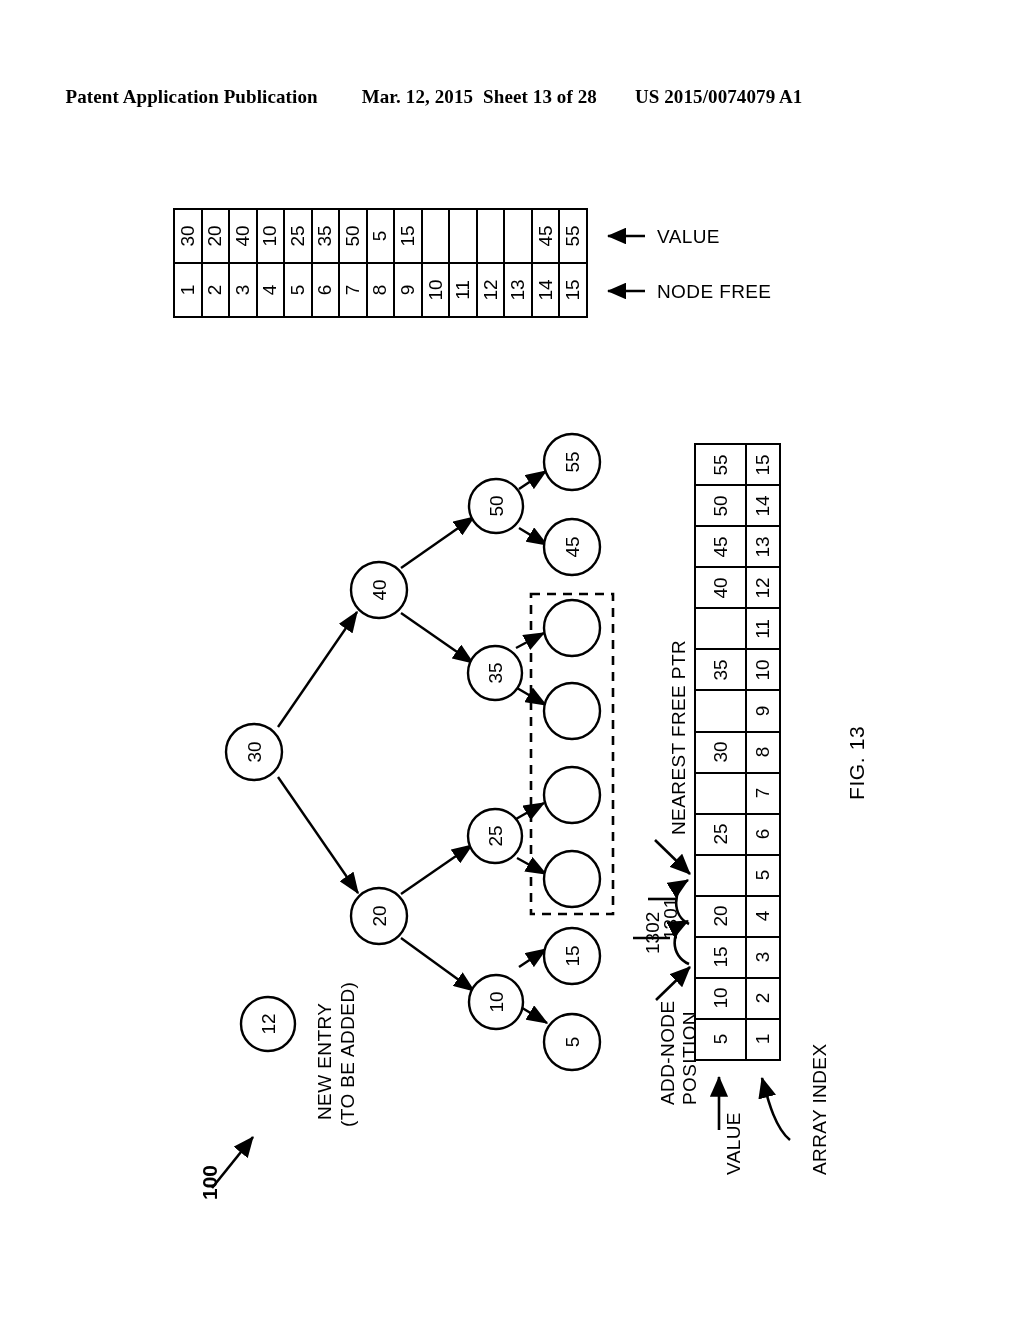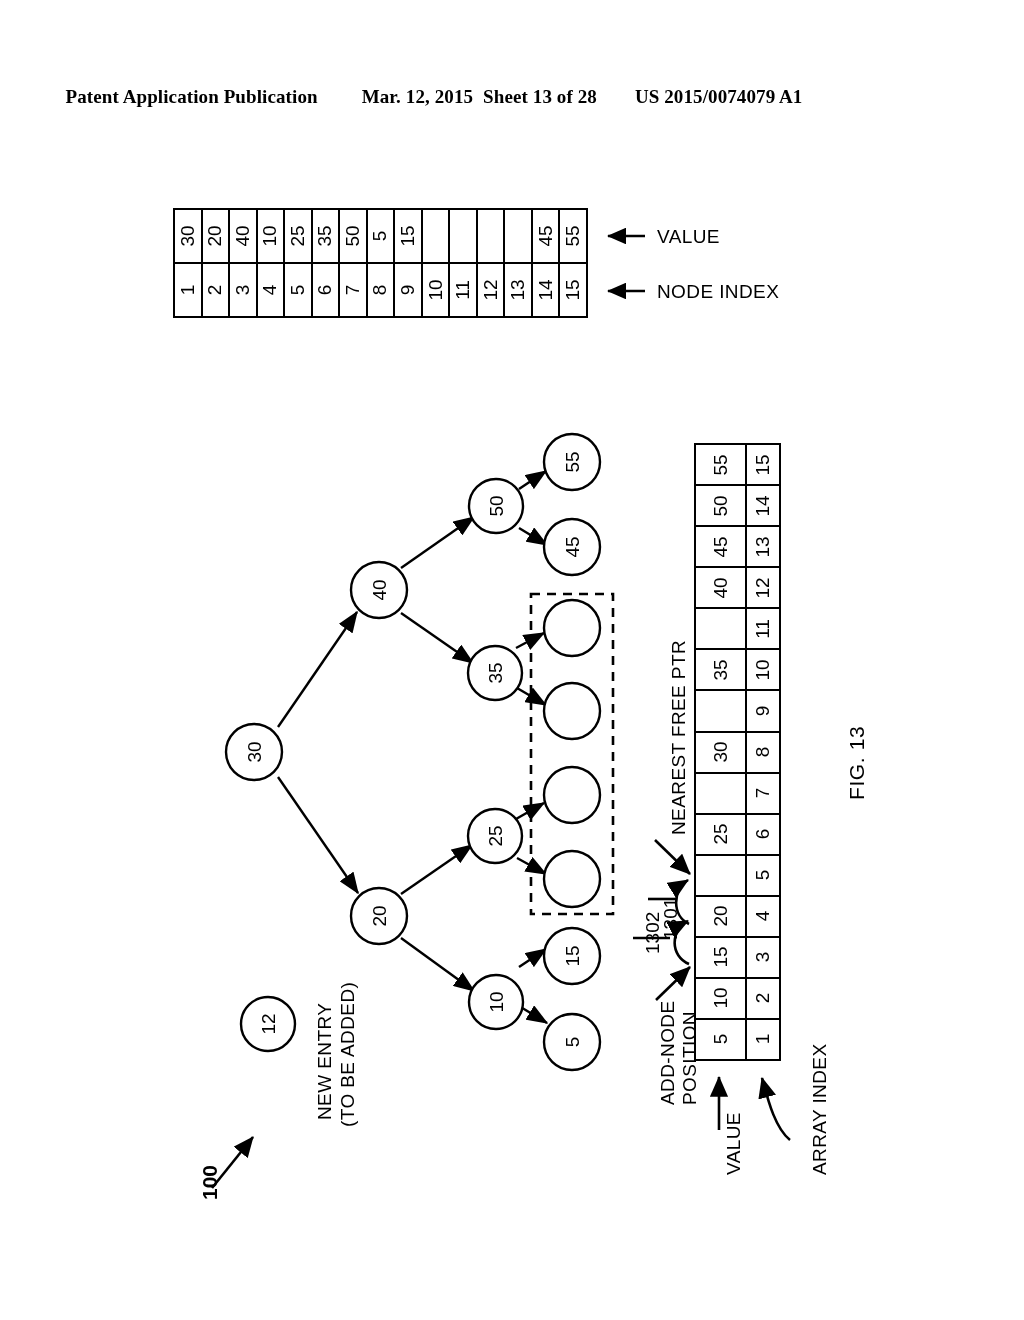--- a/index.html
+++ b/index.html
@@ -266,21 +266,21 @@
     <div class="cell">
         <span>55</span>
       </div>
     <div class="cell">
         <span>15</span>
       </div>
   </div>
 </div>
 
 <div class="tbl-label" style="left:657px; top:226px;">VALUE</div>
-<div class="tbl-label" style="left:657px; top:281px;">NODE INDEX</div>
+<div class="tbl-label" style="left:657px; top:281px;">NODE FREE</div>
 
 <div id="array-table">
   <div class="arow">
     <div class="acell val">
         <span>5</span>
       </div>
     <div class="acell idx">
         <span>1</span>
       </div>
   </div>

